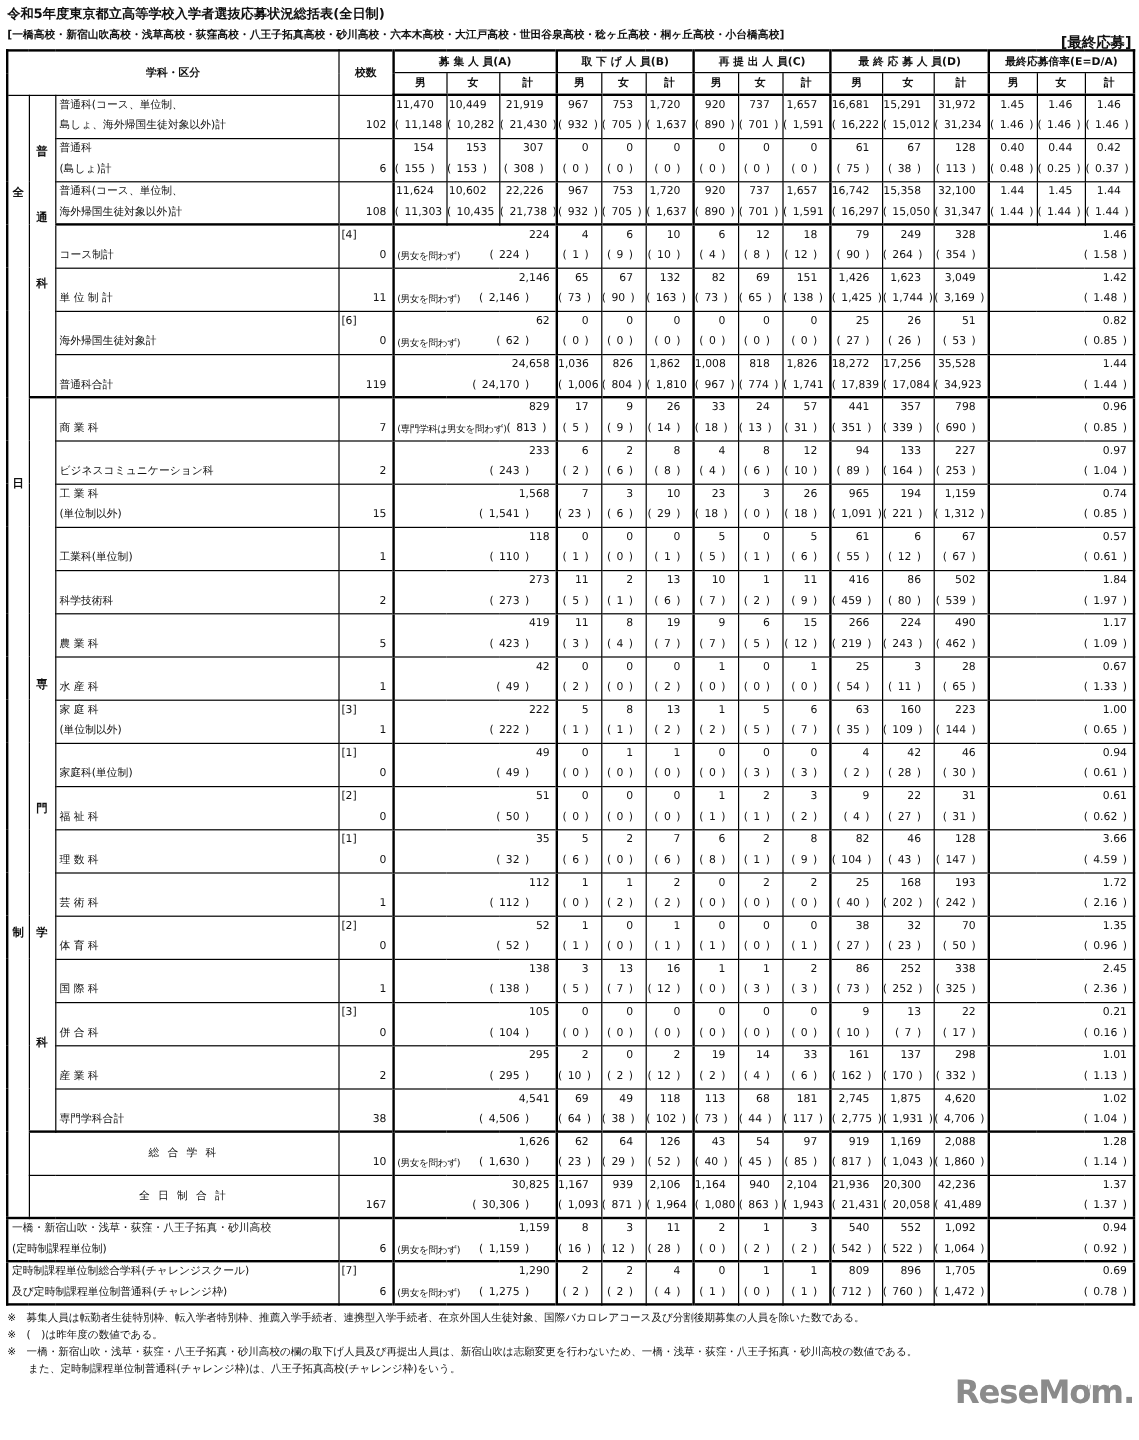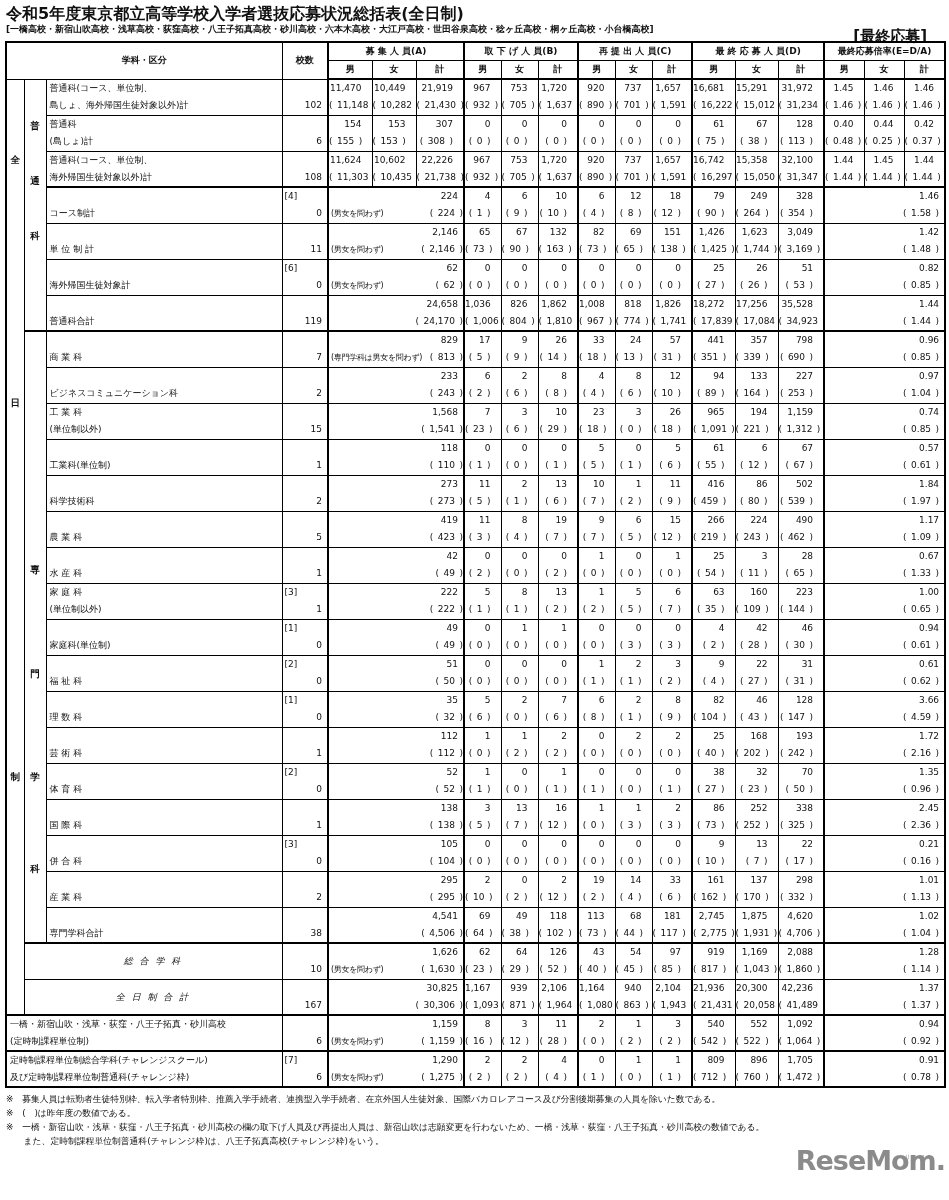--- a/index.html
+++ b/index.html
@@ -1,39 +1,39 @@
 <!DOCTYPE html>
 <html><head>
 <meta charset="utf-8">
 <style>
   html,body{margin:0;padding:0;background:#fff;}
   .page{position:relative;width:949px;height:1200px;background:#fff;color:#111;
         font-family:"DejaVu Sans","Liberation Sans",sans-serif;overflow:hidden;}
-  .title{position:absolute;top:4px;left:6px;font-size:16px;font-weight:bold;white-space:nowrap;}
+  .title{position:absolute;top:4px;left:6px;font-size:11px;font-weight:bold;white-space:nowrap;}
   .subtitle{position:absolute;top:23px;left:6px;font-size:9px;font-weight:bold;white-space:nowrap;}
-  .corner{position:absolute;top:27px;right:22px;font-size:15px;font-weight:bold;}
+  .corner{position:absolute;top:27px;right:6px;font-size:12px;font-weight:bold;}
   table.main{position:absolute;top:41px;left:5px;width:939px;border-collapse:collapse;
              table-layout:fixed;border:2px solid #000;}
   td,th{border:1px solid #000;padding:0;font-size:9px;overflow:hidden;white-space:nowrap;vertical-align:top;}
   thead th{font-weight:bold;text-align:center;vertical-align:middle;height:17px;}
   thead tr.subhead th{border-bottom:2px solid #000;}
   tbody tr{height:36px;}
   .t,.b{height:17px;line-height:17px;}
   .num{text-align:right;padding-right:5px;}
   .lbl{text-align:left;padding-left:3px;}
-  .cmid{height:22px;line-height:34px;text-align:center;letter-spacing:2px;font-style:italic;}
+  .cmid{height:22px;line-height:34px;text-align:center;letter-spacing:2px;}
   .sl{border-left:2px solid #000;}
   tr.tk td{border-top:2px solid #000;}
   .side-col{position:relative;}
   .side-col span{position:absolute;left:0;width:100%;text-align:center;font-size:9.5px;font-weight:bold;}
   .note{ text-align:left;padding-left:2px;}
   .ab{display:flex;justify-content:space-between;align-items:center;height:17px;line-height:17px;
       padding:0 0 0 2px;}
   .alab{font-size:8px;letter-spacing:-0.3px;}
-  .abv{text-align:right;padding-right:0;}
+  .abv{text-align:right;padding-right:22px;}
   .footnotes{position:absolute;top:1092px;left:6px;font-size:8.8px;line-height:14px;color:#111;}
   .footnotes div{white-space:nowrap;}
   .logo{position:absolute;top:1146px;right:4px;font-size:27px;font-weight:bold;color:#8b8b8b;
         letter-spacing:-1px;line-height:30px;}
   .logo .ruby{position:absolute;top:-4px;right:12px;font-size:6px;letter-spacing:1px;font-weight:normal;}
 </style>
 </head>
 <body>
 
 <div class="page">
@@ -1730,21 +1730,21 @@
           </td>
           <td class="num">
             <div class="t num">896</div>
             <div class="b num">( 760 )</div>
           </td>
           <td class="num">
             <div class="t num">1,705</div>
             <div class="b num">( 1,472 )</div>
           </td>
           <td class="sl" colspan="3">
-            <div class="t num">0.91</div>
+            <div class="t num">0.69</div>
             <div class="b num">( 0.78 )</div>
           </td>
         </tr>
       </tbody>
   </table>
 
   <div class="footnotes">
     <div>※　募集人員は転勤者生徒特別枠、転入学者特別枠、推薦入学手続者、連携型入学手続者、在京外国人生徒対象、国際バカロレアコース及び分割後期募集の人員を除いた数である。</div>
     <div>※　(　)は昨年度の数値である。</div>
     <div>※　一橋・新宿山吹・浅草・荻窪・八王子拓真・砂川高校の欄の取下げ人員及び再提出人員は、新宿山吹は志願変更を行わないため、一橋・浅草・荻窪・八王子拓真・砂川高校の数値である。</div>

